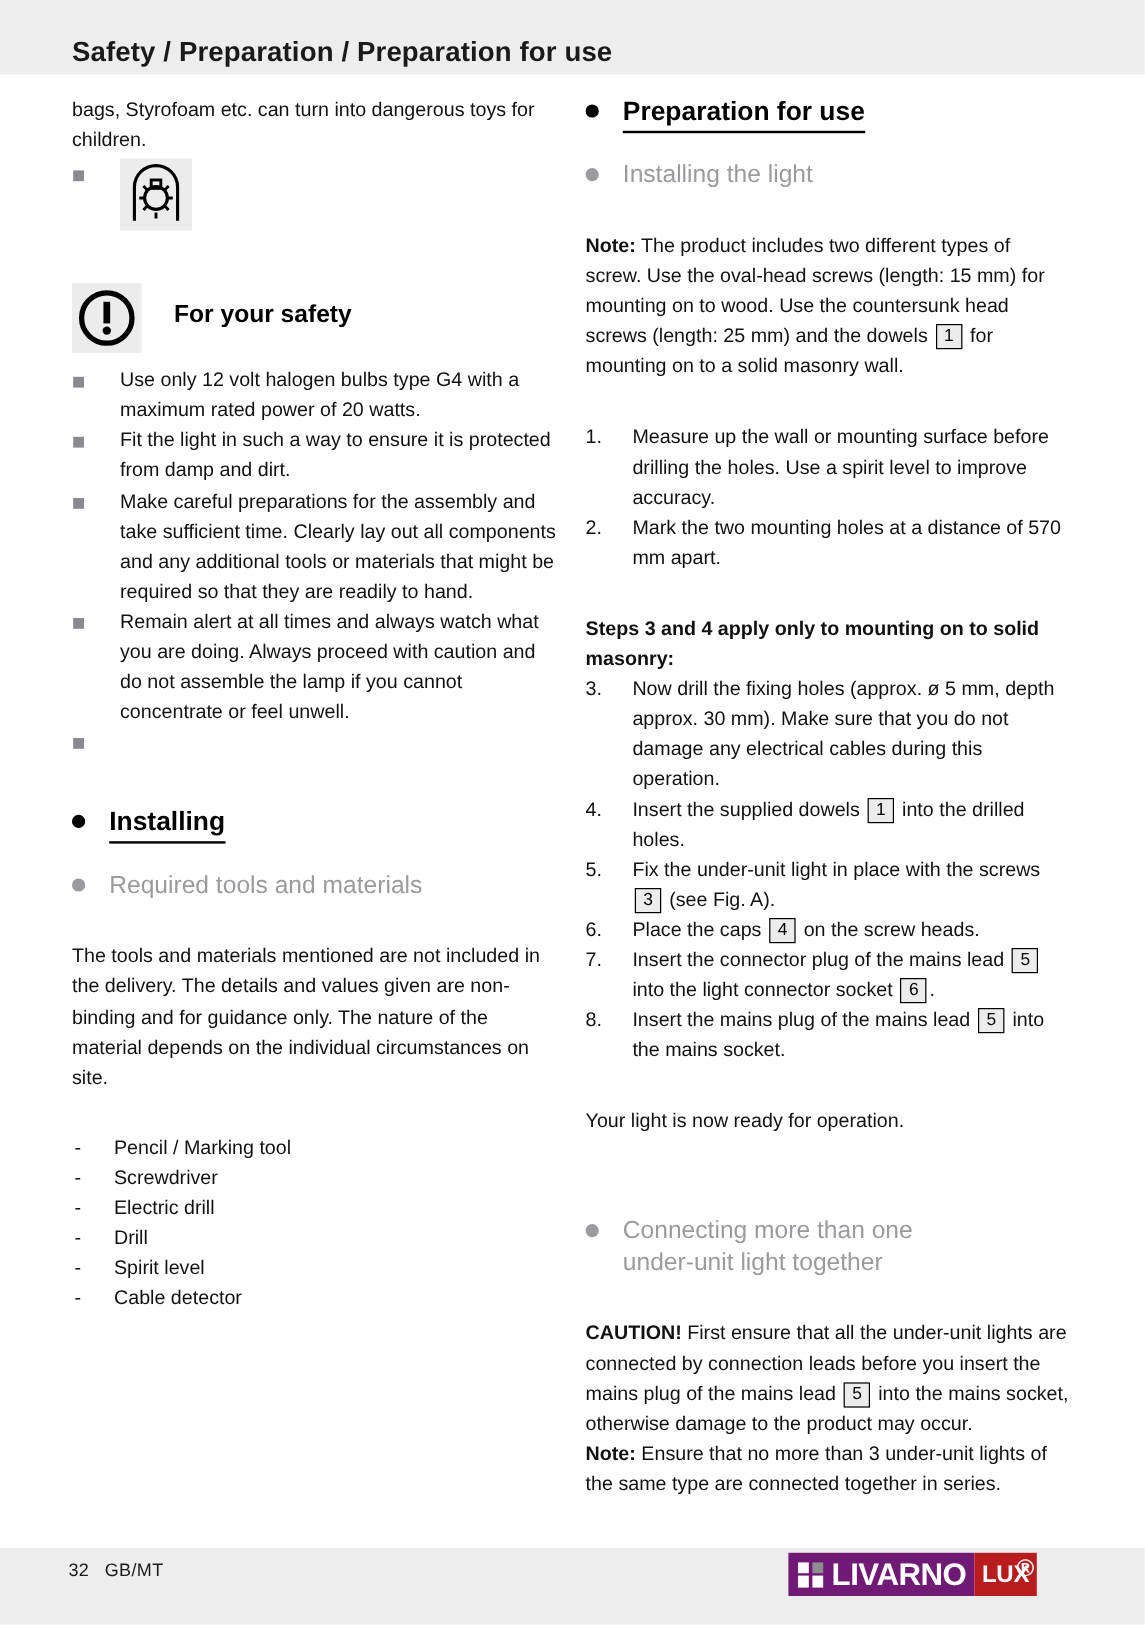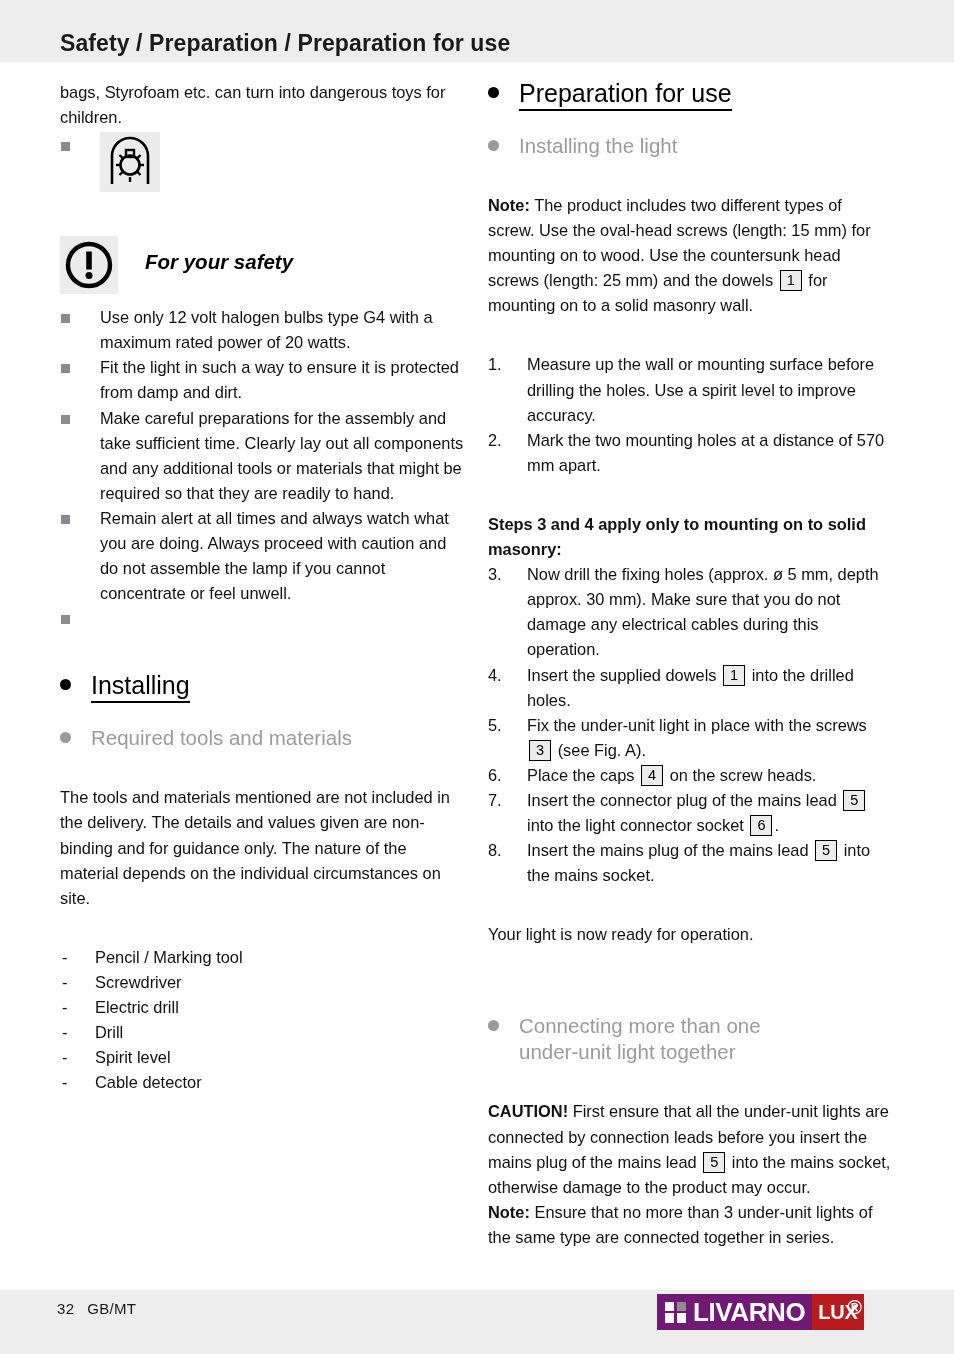--- a/index.html
+++ b/index.html
@@ -58,22 +58,22 @@
   p { margin: 0; }
   .gap-s  { height: 11px; }
   .gap-m  { height: 22px; }
   .gap-l  { height: 34px; }
   .gap-xl { height: 44px; }
 
   
   .h-main {
     display: flex;
     align-items: flex-start;
-    font-size: 25px;
-    font-weight: normal;
+    font-size: 22px;
+    font-weight: bold;
     line-height: 26px;
     color: #000000;
   }
   .h-main .htxt {
     border-bottom: 2.3px solid #000000;
     padding-bottom: 3px;
     display: inline-block;
   }
   .h-sub {
     display: flex;
@@ -147,21 +147,20 @@
     height: 60px;
     background: #ececec;
   }
   .icon-row .icon-text {
     margin-left: 78px;
   }
 
   .safety-block {
     position: relative;
     min-height: 58px;
-    font-style: italic;
   }
   .safety-icon {
     position: absolute;
     left: 0;
     top: 0;
     width: 58px;
     height: 58px;
     background: #ececec;
   }
   .safety-title {

